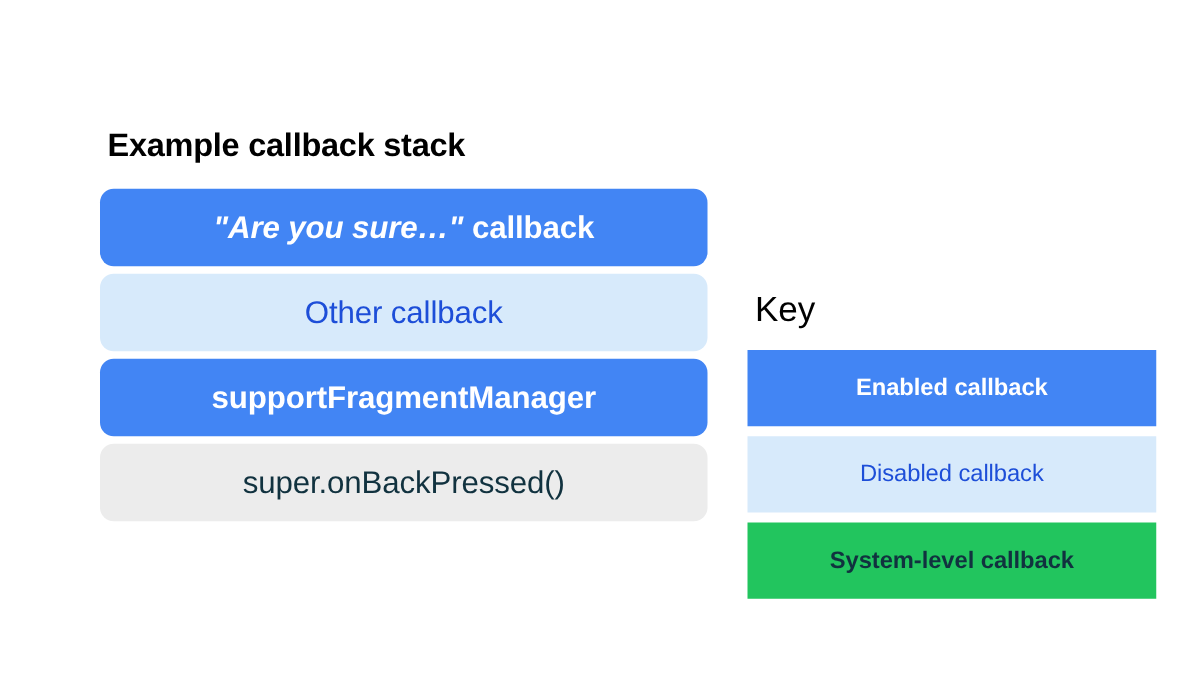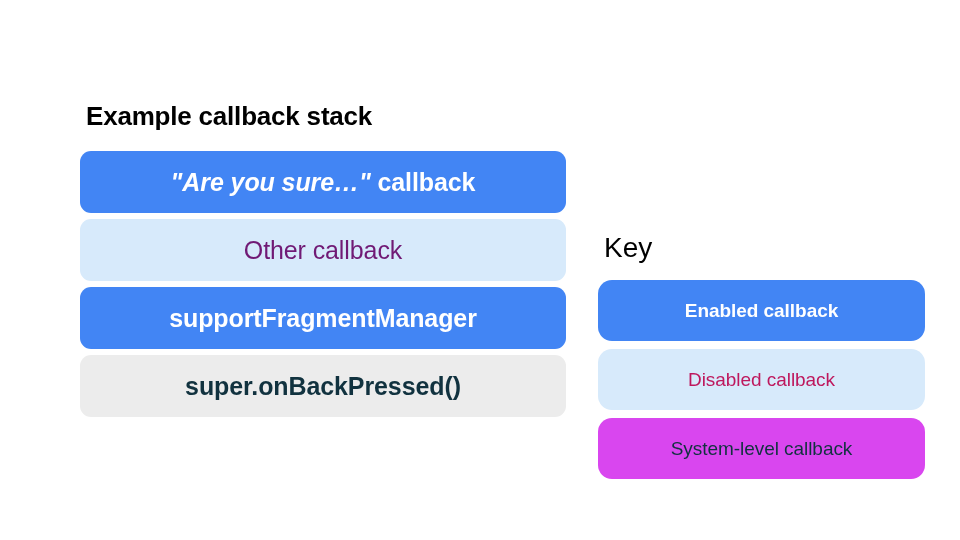--- a/index.html
+++ b/index.html
@@ -48,27 +48,27 @@
     white-space: nowrap;
   }
   
   .bar.enabled {
     background: #4285F4;
     color: #FFFFFF;
     font-weight: 700;
   }
   .bar.disabled {
     background: #D7EAFB;
-    color: #701a75;
+    color: #1d4ed8;
     font-weight: 400;
   }
   .bar.system {
     background: #ECECEC;
     color: #11323F;
-    font-weight: 700;
+    font-weight: 400;
     text-align: center;
   }
 
   .bar-label {
     font-size: 25px;
     line-height: 1;
     letter-spacing: -0.1px;
   }
   .bar-label .quoted {
     font-style: italic;
@@ -90,42 +90,42 @@
     margin: 0 0 19px 6px;
     white-space: nowrap;
   }
   #key-list {
     display: flex;
     flex-direction: column;
     gap: 8px;
   }
   .key-bar {
     height: 61px;
-    border-radius: 14px;
+    border-radius: 0;
     display: flex;
     align-items: center;
     justify-content: center;
     box-sizing: border-box;
     text-align: center;
     white-space: nowrap;
   }
   .key-bar.enabled {
     background: #4285F4;
     color: #FFFFFF;
     font-weight: 700;
   }
   .key-bar.disabled {
     background: #D7EAFB;
-    color: #be185d;
+    color: #1d4ed8;
     font-weight: 400;
   }
   .key-bar.system {
-    background: #d946ef;
+    background: #22c55e;
     color: #11323F;
-    font-weight: 400;
+    font-weight: 700;
   }
   .key-label {
     font-size: 19px;
     line-height: 1;
     letter-spacing: -0.05px;
   }
 </style>
 </head>
 <body>
 

